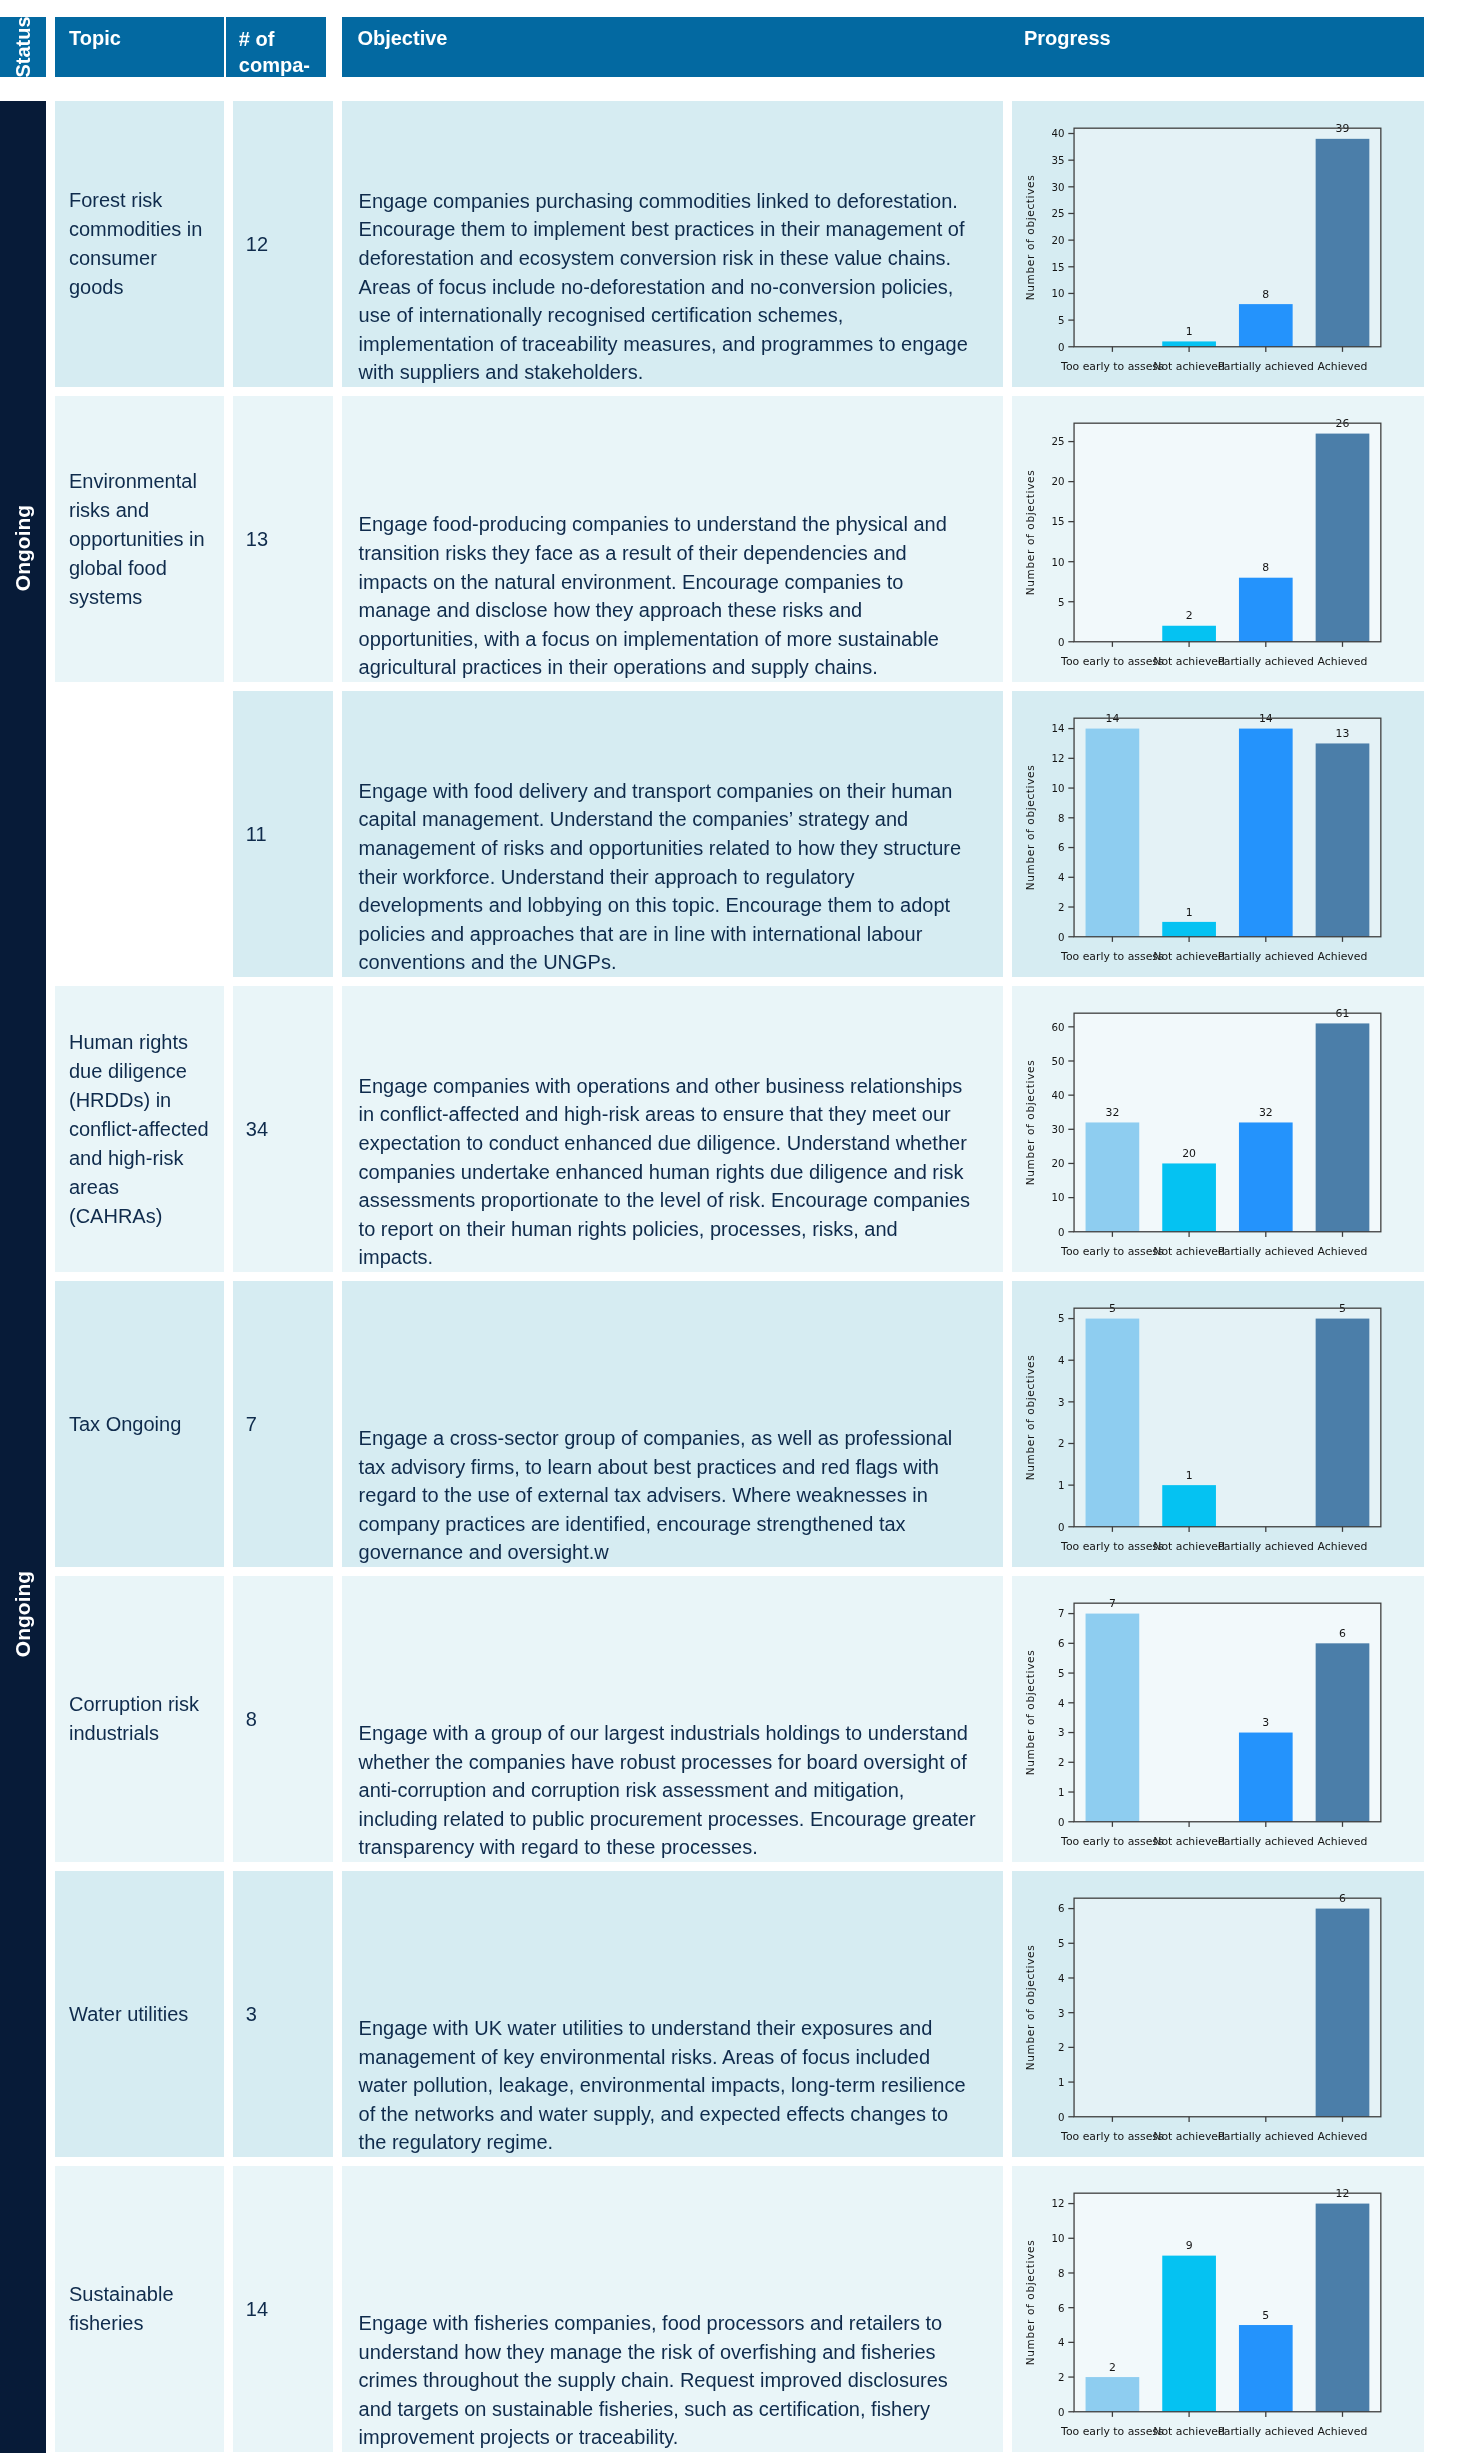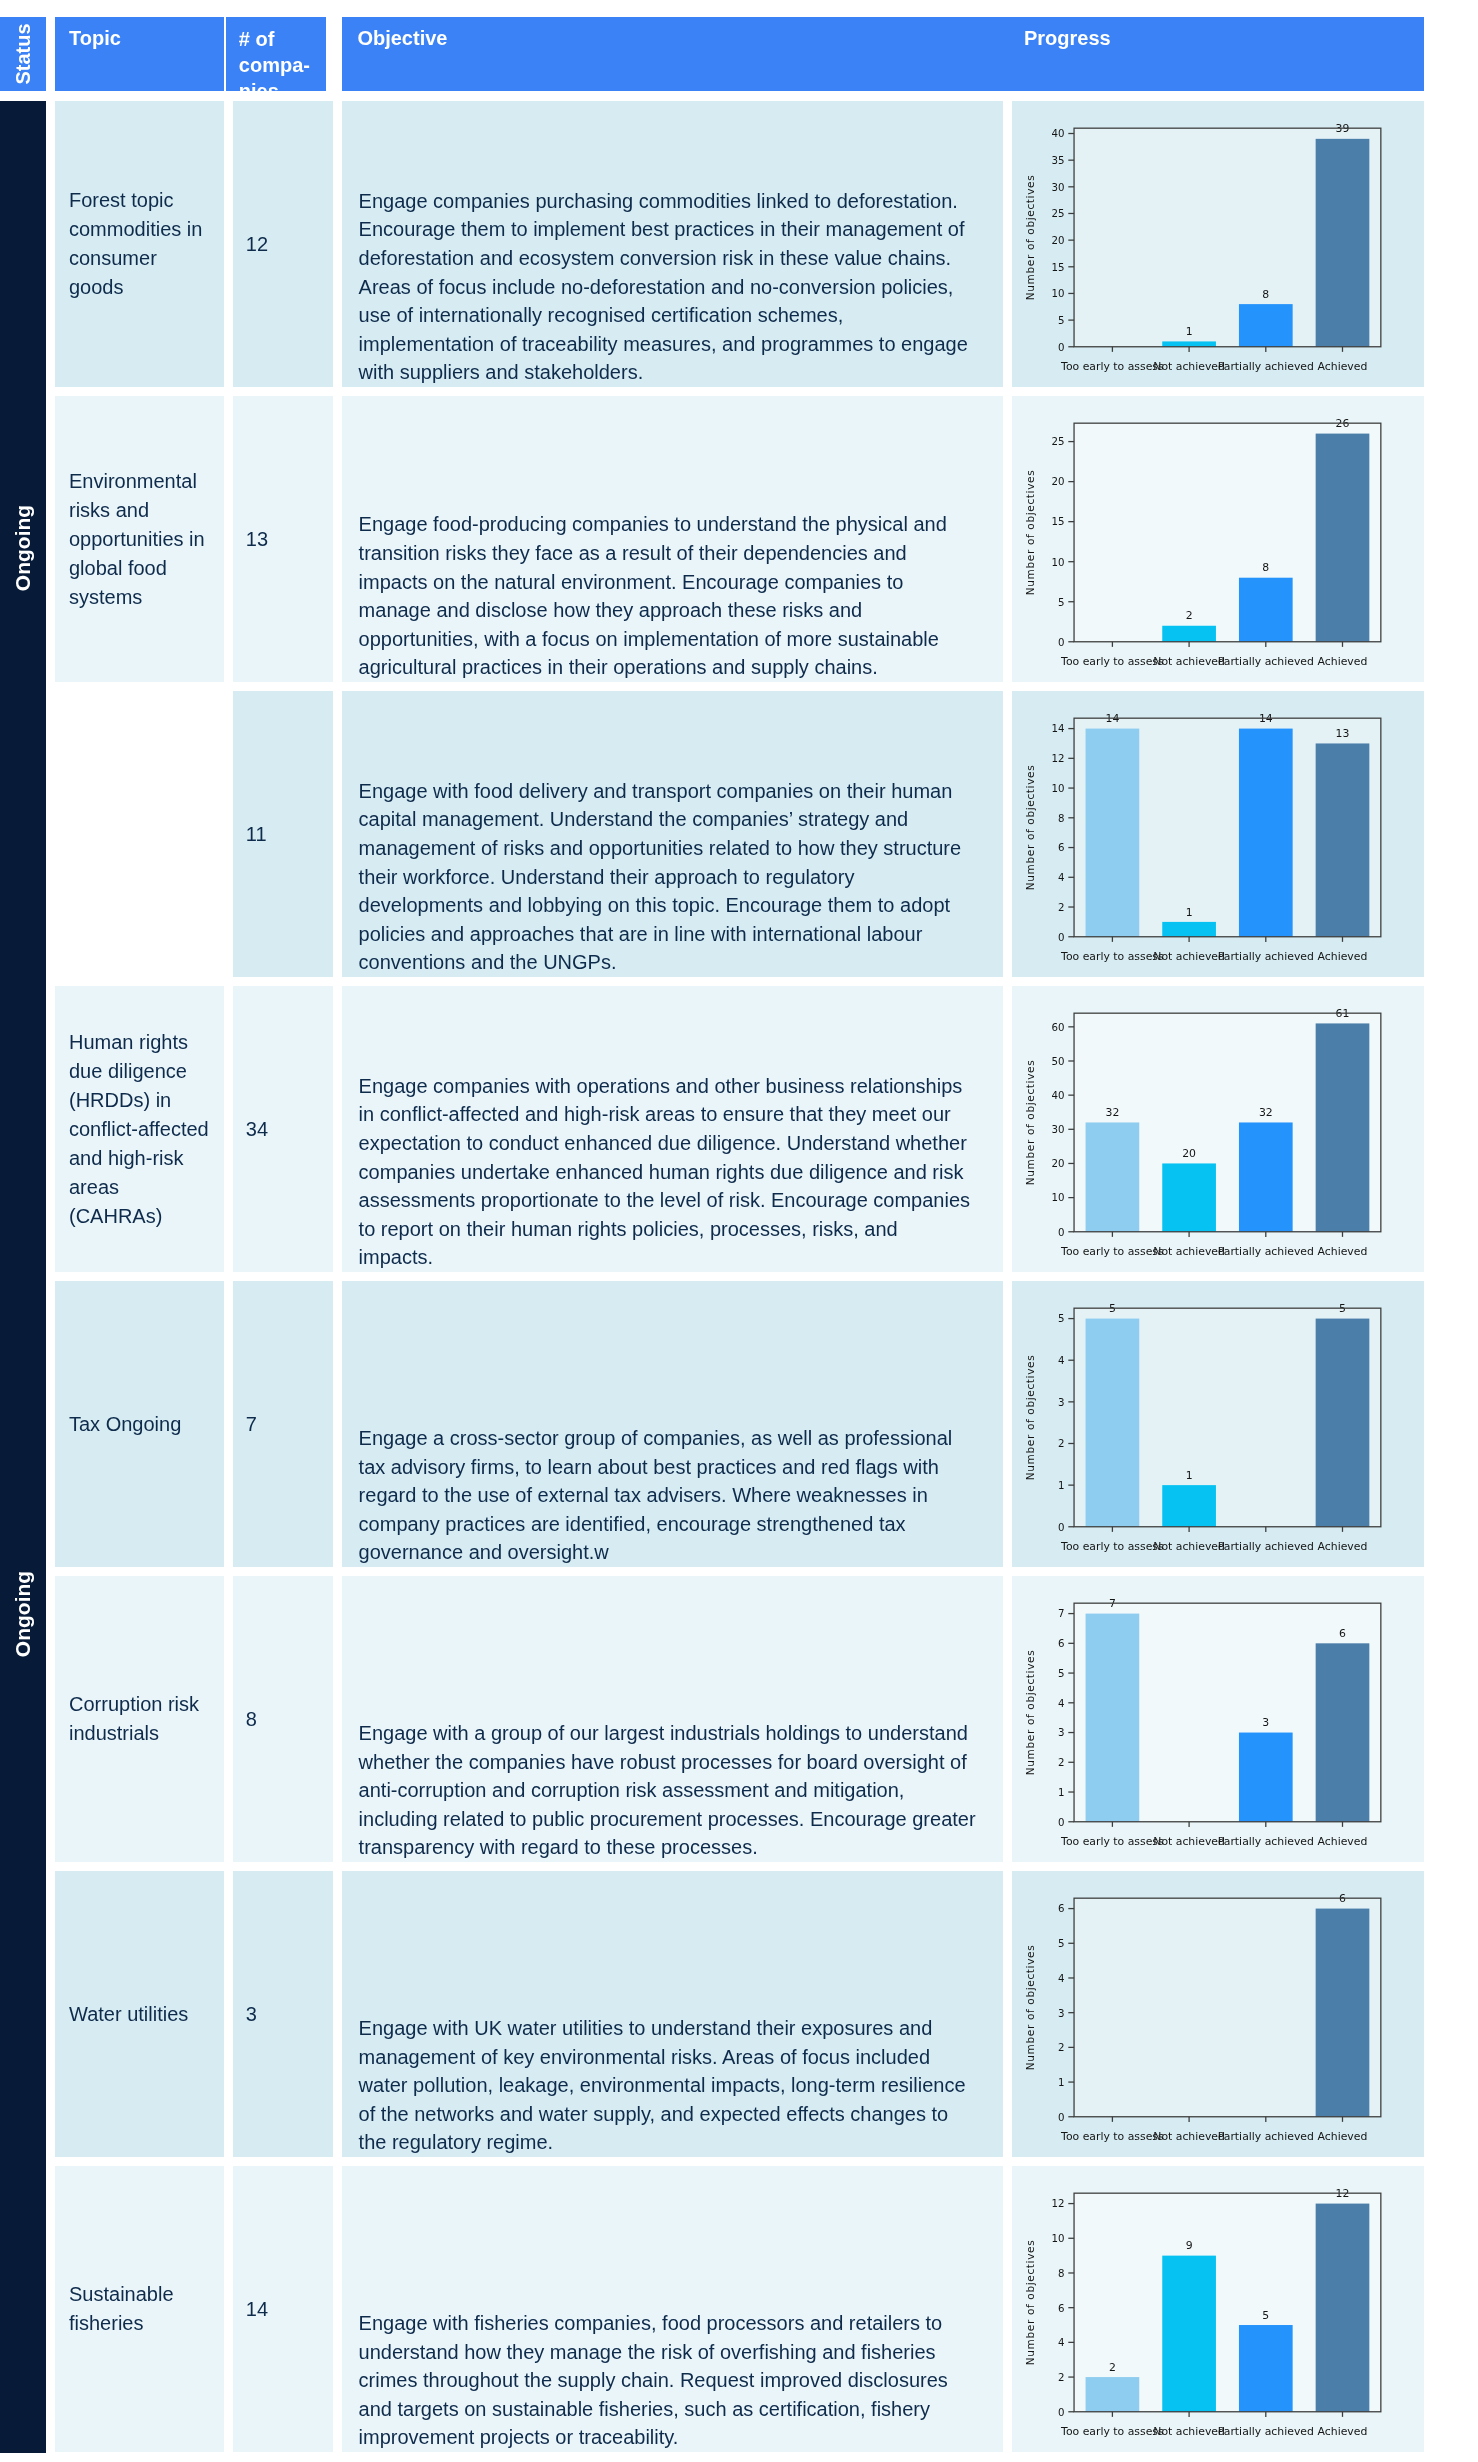--- a/index.html
+++ b/index.html
@@ -2,21 +2,21 @@
 <html style="font-size:10.2px"><head>
 <meta charset="utf-8">
 <style>
   html,body { margin:0; padding:0; background:#ffffff; }
   .page {
     position:relative; width:1478px; height:2462px; background:#ffffff;
     font-family:"Liberation Sans", sans-serif; color:#0f2b4c; overflow:hidden;
   }
   
   .hdr-cell {
-    position:absolute; top:17.3px; height:74px; background:#3b82f6; color:#ffffff;
+    position:absolute; top:17.3px; height:60px; background:#0369a1; color:#ffffff;
     font-weight:bold; font-size:20px; box-sizing:border-box;
   }
   .hdr-status { left:0; width:46px; }
   .hdr-status .vtext {
     position:absolute; left:50%; top:50%;
     transform:translate(-50%,-50%) rotate(-90deg); white-space:nowrap;
   }
   .hdr-topic { left:55px; width:169px; padding:10.2px 0 0 14px; }
   .hdr-comp  { left:226px; width:100px; padding:10.2px 0 0 12.8px; white-space:pre-line; line-height:1.28; }
   .hdr-obj   { left:342px; width:1082px; }
@@ -64,21 +64,21 @@
 
   <div class="status-col">
     <span class="vlabel" style="top:447px;">Ongoing</span>
     <span class="vlabel" style="top:1513px;">Ongoing</span>
   </div>
 
   <div class="rows">
 
     <div class="row odd">
       <div class="cell cell-topic">
-          <span>Forest topic commodities in consumer goods</span>
+          <span>Forest risk commodities in consumer goods</span>
         </div>
       <div class="cell cell-comp">
           <span>12</span>
         </div>
       <div class="cell cell-obj">
           <span>Engage companies purchasing commodities linked to deforestation. Encourage them to implement best practices in their management of deforestation and ecosystem conversion risk in these value chains. Areas of focus include no-deforestation and no-conversion policies, use of internationally recognised certification schemes, implementation of traceability measures, and programmes to engage with suppliers and stakeholders.</span>
         </div>
       <div class="cell cell-prog">
           <svg class="chart-wrap chart-font" viewBox="0 0 620 424" width="397" height="271">
             <rect x="84" y="30" width="480" height="342" fill="#e4f2f6"></rect>

